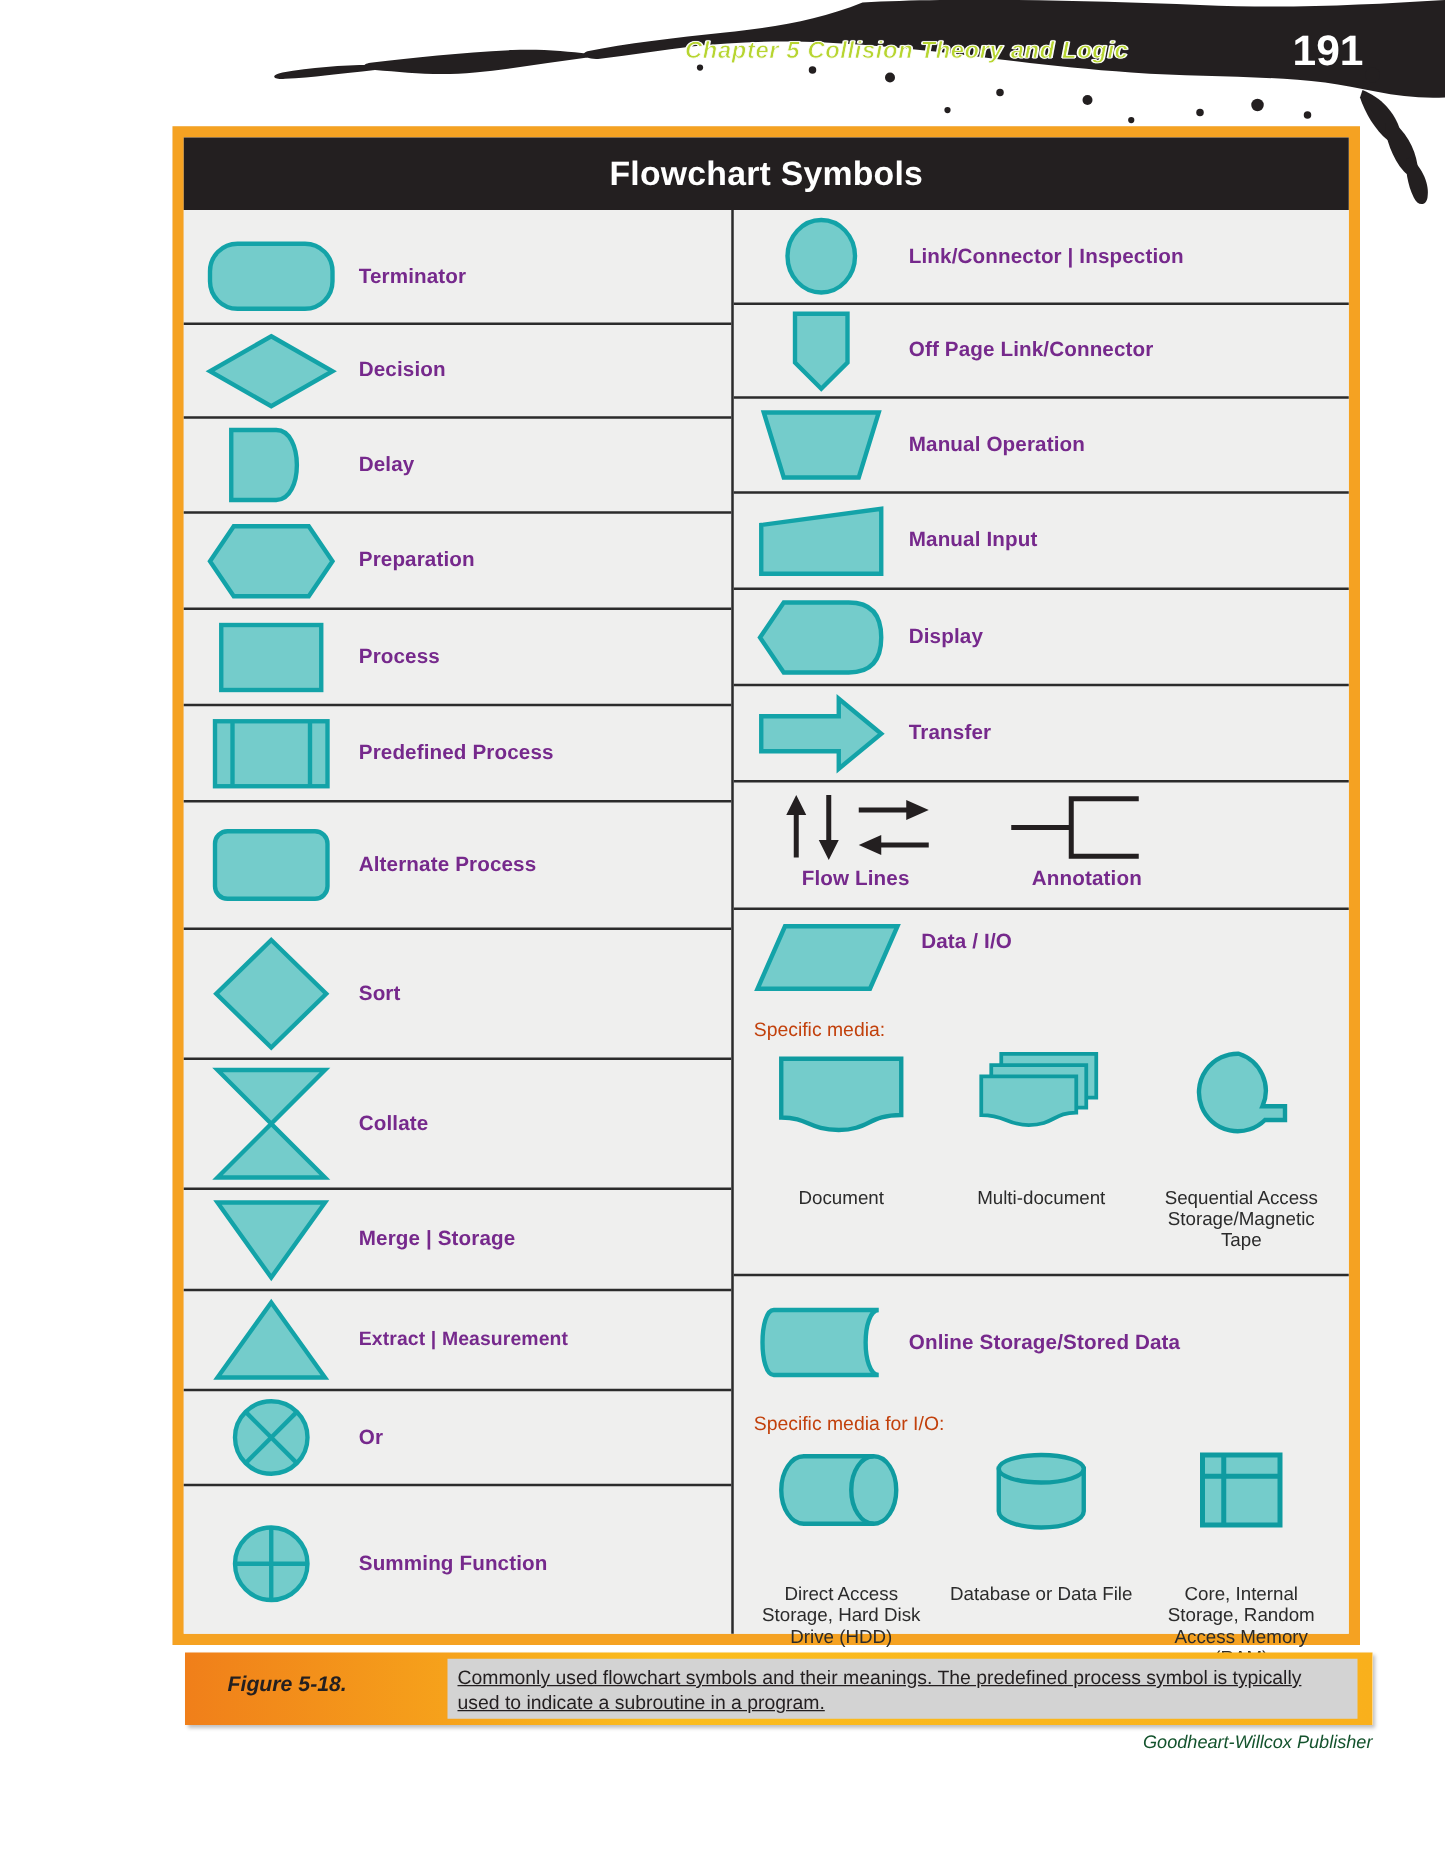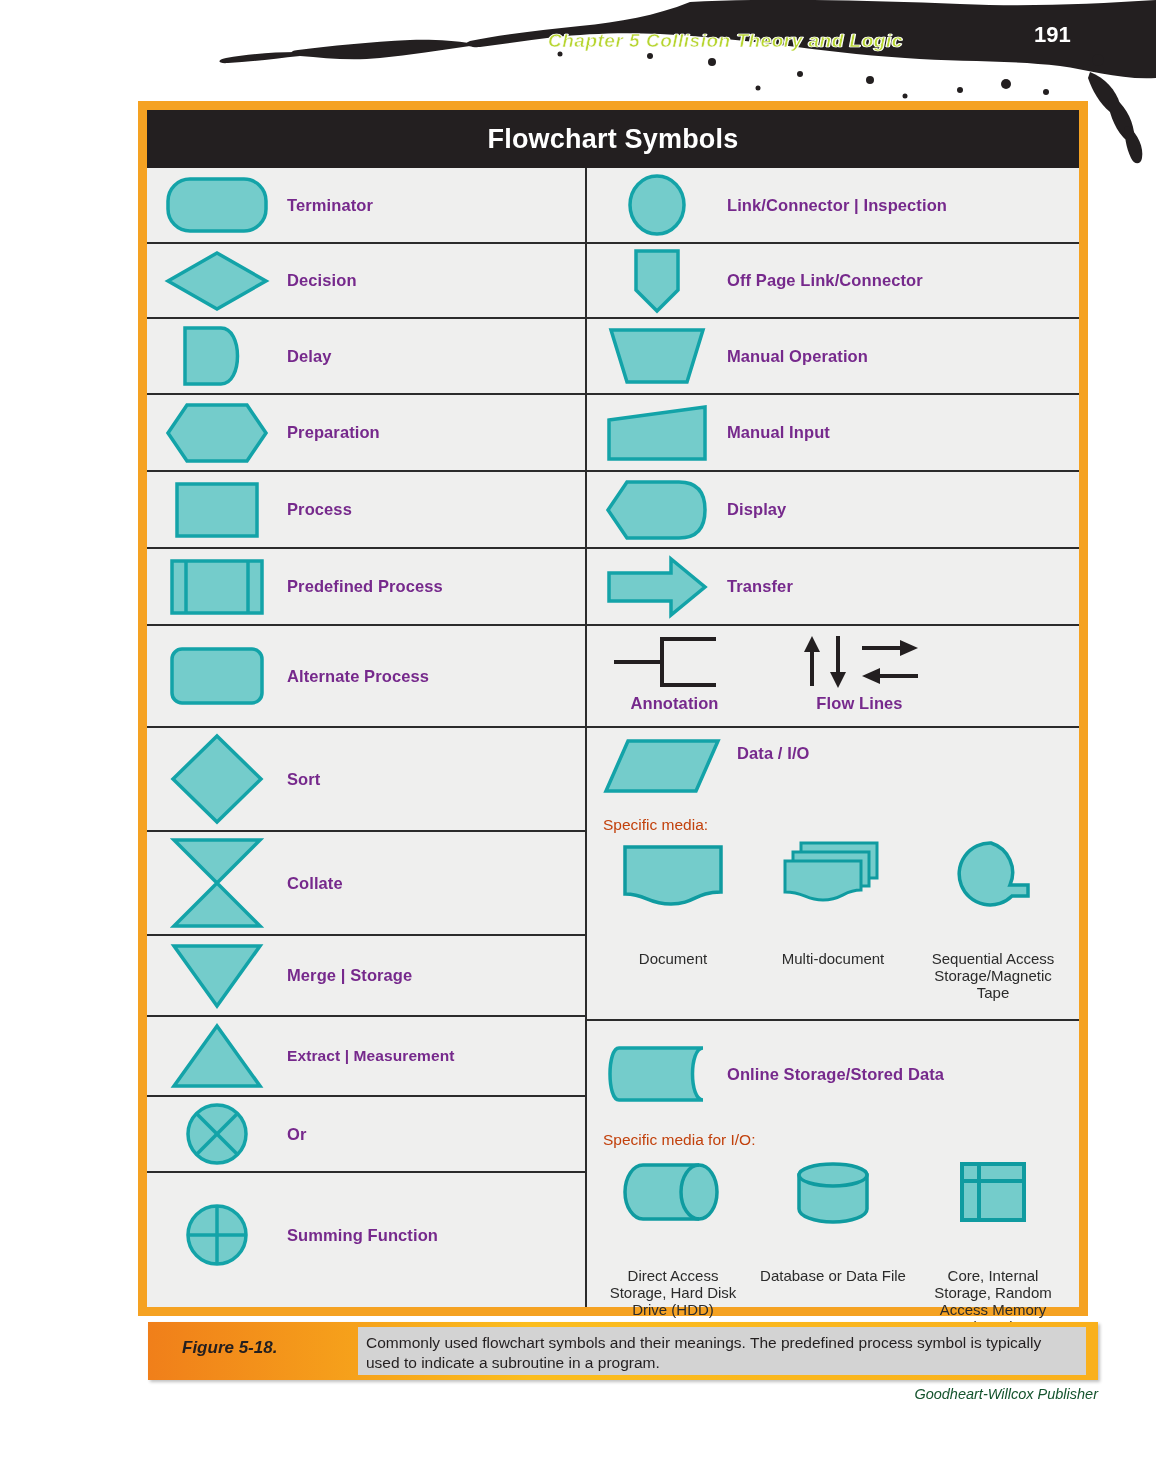--- a/index.html
+++ b/index.html
@@ -37,21 +37,21 @@
     letter-spacing: 0.5px;
     color: #b7d530;
     -webkit-text-stroke: 0.6px #ffffff;
     text-shadow: 0 0 1px #fff, 1px 0 0 #fff, -1px 0 0 #fff;
     white-space: nowrap;
   }
   #page-number {
     position: absolute;
     left: 1034px;
     top: 22px;
-    font-size: 22px;
+    font-size: 34px;
     font-weight: bold;
     color: #ffffff;
     letter-spacing: 0px;
   }
 
   
   #symbol-table {
     position: absolute;
     left: 138px;
     top: 101px;
@@ -88,21 +88,21 @@
     width: 2px;
     height: 1139px;
     background: #2b2b2b;
   }
 
   .col {
     position: absolute;
     top: 0;
     box-sizing: border-box;
   }
-  #left-col  { left: 0;     width: 438px; }
+  #left-col  { left: 0;     width: 438px; margin-top: 16px; }
   #right-col { left: 440px; width: 492px; border-radius: 15px; }
 
   .srow {
     position: relative;
     border-bottom: 2px solid #2b2b2b;
     box-sizing: border-box;
     display: flex;
     align-items: center;
   }
   .srow.nb { border-bottom: none; }
@@ -182,20 +182,21 @@
     width: 728px;
     height: 48px;
     background: #d3d3d3;
     padding: 6px 10px 0 8px;
     box-sizing: border-box;
   }
   #caption-text {
     font-size: 15.5px;
     color: #231f20;
     line-height: 1.32;
+    text-decoration: underline;
   }
   #credit-line {
     position: absolute;
     left: 0; top: 1386px;
     width: 1098px;
     text-align: right;
     font-style: italic;
     font-size: 14.5px;
     color: #14532d;
   }
@@ -415,40 +416,40 @@
         <div class="sym-cell">
           <svg width="104" height="62" viewBox="0 0 104 62">
               <polygon points="4,17 66,17 66,3 100,31 66,59 66,45 4,45" fill="#74cccb" stroke="#13a3a8" stroke-width="3.5"></polygon>
             </svg>
         </div>
         <span class="label">Transfer</span>
       </div>
 
       <div class="srow freecell" style="height:102px">
         <div style="display:flex; align-items:flex-start; padding-top:8px;">
-          <div style="width:175px; display:flex; flex-direction:column; align-items:center;">
-            <svg width="130" height="56" viewBox="0 0 130 56">
-              <polyline points="106,5 52,5 52,51 106,51" fill="none" stroke="#231f20" stroke-width="4"></polyline>
-              <line x1="4" y1="28" x2="52" y2="28" stroke="#231f20" stroke-width="4"></line>
-            </svg>
-            <span class="label" style="margin-top:4px">Annotation</span>
-          </div>
           <div style="width:195px; display:flex; flex-direction:column; align-items:center;">
             <svg width="140" height="56" viewBox="0 0 140 56">
               <line x1="22" y1="52" x2="22" y2="14" stroke="#231f20" stroke-width="4"></line>
               <polygon points="22,2 14,18 30,18" fill="#231f20"></polygon>
               <line x1="48" y1="2" x2="48" y2="40" stroke="#231f20" stroke-width="4"></line>
               <polygon points="48,54 40,38 56,38" fill="#231f20"></polygon>
               <line x1="72" y1="14" x2="114" y2="14" stroke="#231f20" stroke-width="4"></line>
               <polygon points="128,14 110,6 110,22" fill="#231f20"></polygon>
               <line x1="128" y1="42" x2="86" y2="42" stroke="#231f20" stroke-width="4"></line>
               <polygon points="72,42 90,34 90,50" fill="#231f20"></polygon>
             </svg>
             <span class="label" style="margin-top:4px">Flow Lines</span>
           </div>
+          <div style="width:175px; display:flex; flex-direction:column; align-items:center;">
+            <svg width="130" height="56" viewBox="0 0 130 56">
+              <polyline points="106,5 52,5 52,51 106,51" fill="none" stroke="#231f20" stroke-width="4"></polyline>
+              <line x1="4" y1="28" x2="52" y2="28" stroke="#231f20" stroke-width="4"></line>
+            </svg>
+            <span class="label" style="margin-top:4px">Annotation</span>
+          </div>
         </div>
       </div>
 
       <div class="srow freecell" style="height:293px">
         <div style="display:flex; align-items:flex-start; padding-top:10px;">
           <div class="sym-cell" style="width:150px">
             <svg width="120" height="56" viewBox="0 0 120 56">
                 <polygon points="26,3 116,3 94,53 4,53" fill="#74cccb" stroke="#13a3a8" stroke-width="3.5"></polygon>
               </svg>
           </div>

